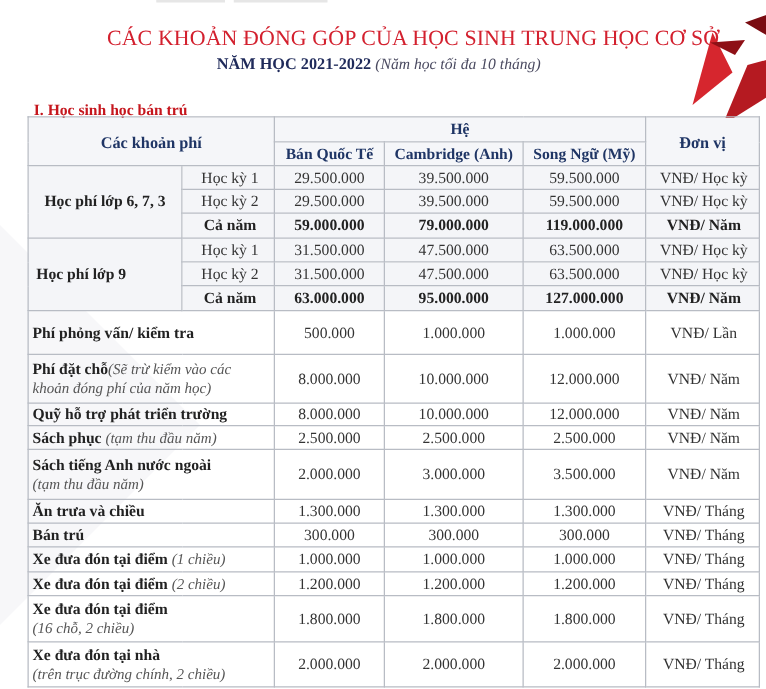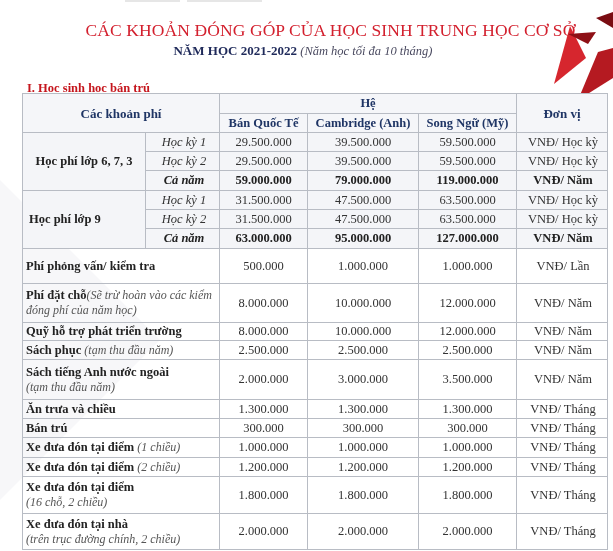--- a/index.html
+++ b/index.html
@@ -37,21 +37,21 @@
       border-collapse: collapse; table-layout: fixed; font-size: 12.5px; padding-left: 28px;
     }
     table.fees td, table.fees th {
       border: 1px solid #b8bcc4; padding: 0 3px; text-align: center;
       vertical-align: middle; line-height: 15px; overflow: hidden; white-space: nowrap;
     }
     table.fees th { background: #f5f6f9; color: #1f3565; font-weight: bold; }
     .hdr-main { font-size: 13px; }
     .lbl { text-align: left !important; font-weight: bold; color: #222; }
     .lbl-c { text-align: center; font-weight: bold; color: #222; }
-    .sub { text-align: center; padding-left: 6px !important; color: #333; font-style: italic; }
+    .sub { text-align: center; padding-left: 6px !important; color: #333; }
     .bold { font-weight: bold; color: #222; }
     .unit { text-align: right; padding-left: 5px !important; }
     .grp td { background: #f4f5f8; }
     .note { font-style: italic; font-weight: normal; color: #555; font-size: 12px; }
     .wrap { white-space: normal !important; }
   </style>
 </head>
 <body>
 
 <div class="bg-shape"></div>
@@ -145,21 +145,21 @@
     </tr>
 
     <tr style="height:35px">
       <td colspan="2" class="lbl"><span>Phí phỏng vấn/ kiểm tra</span></td>
       <td>500.000</td>
       <td>1.000.000</td>
       <td>1.000.000</td>
       <td class="unit">VNĐ/ Lần</td>
     </tr>
     <tr style="height:39px">
-      <td colspan="2" class="lbl wrap"><span>Phí đặt chỗ</span><span class="note">(Sẽ trừ hoàn vào các kiểm đóng phí của năm học)</span></td>
+      <td colspan="2" class="lbl wrap"><span>Phí đặt chỗ</span><span class="note">(Sẽ trừ kiểm vào các khoản đóng phí của năm học)</span></td>
       <td>8.000.000</td>
       <td>10.000.000</td>
       <td>12.000.000</td>
       <td class="unit">VNĐ/ Năm</td>
     </tr>
     <tr style="height:18px">
       <td colspan="2" class="lbl"><span>Quỹ hỗ trợ phát triển trường</span></td>
       <td>8.000.000</td>
       <td>10.000.000</td>
       <td>12.000.000</td>

